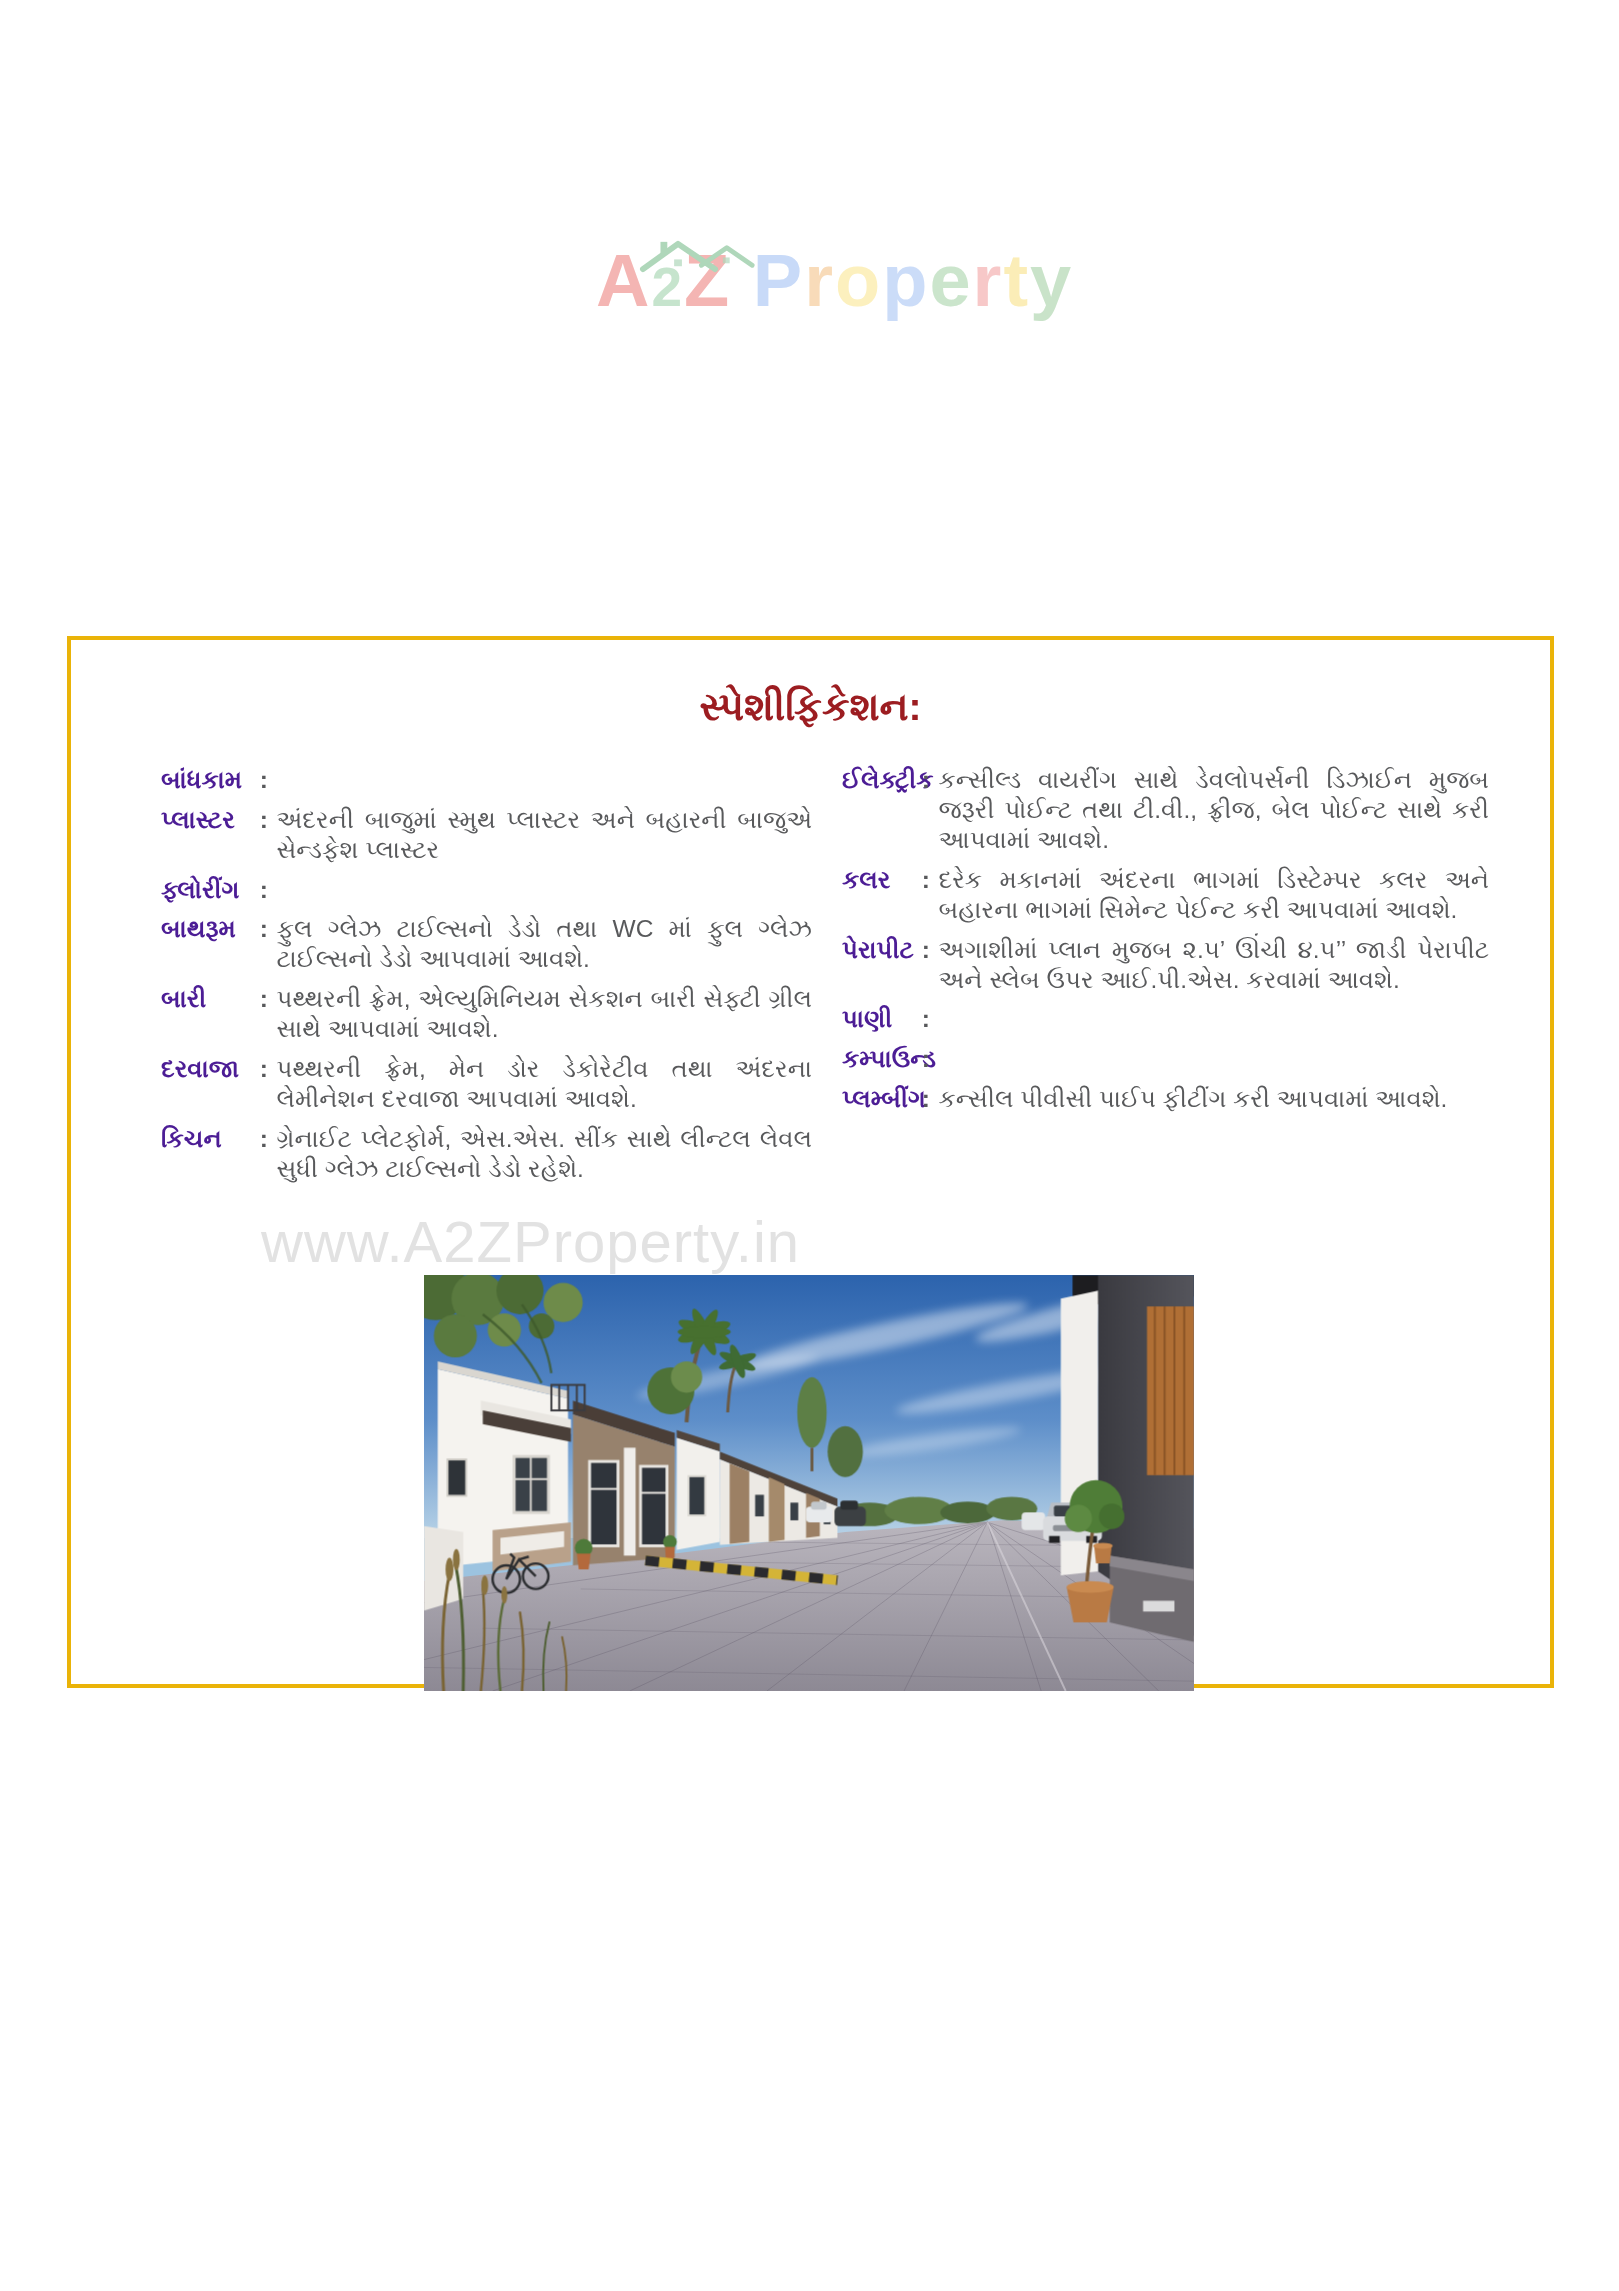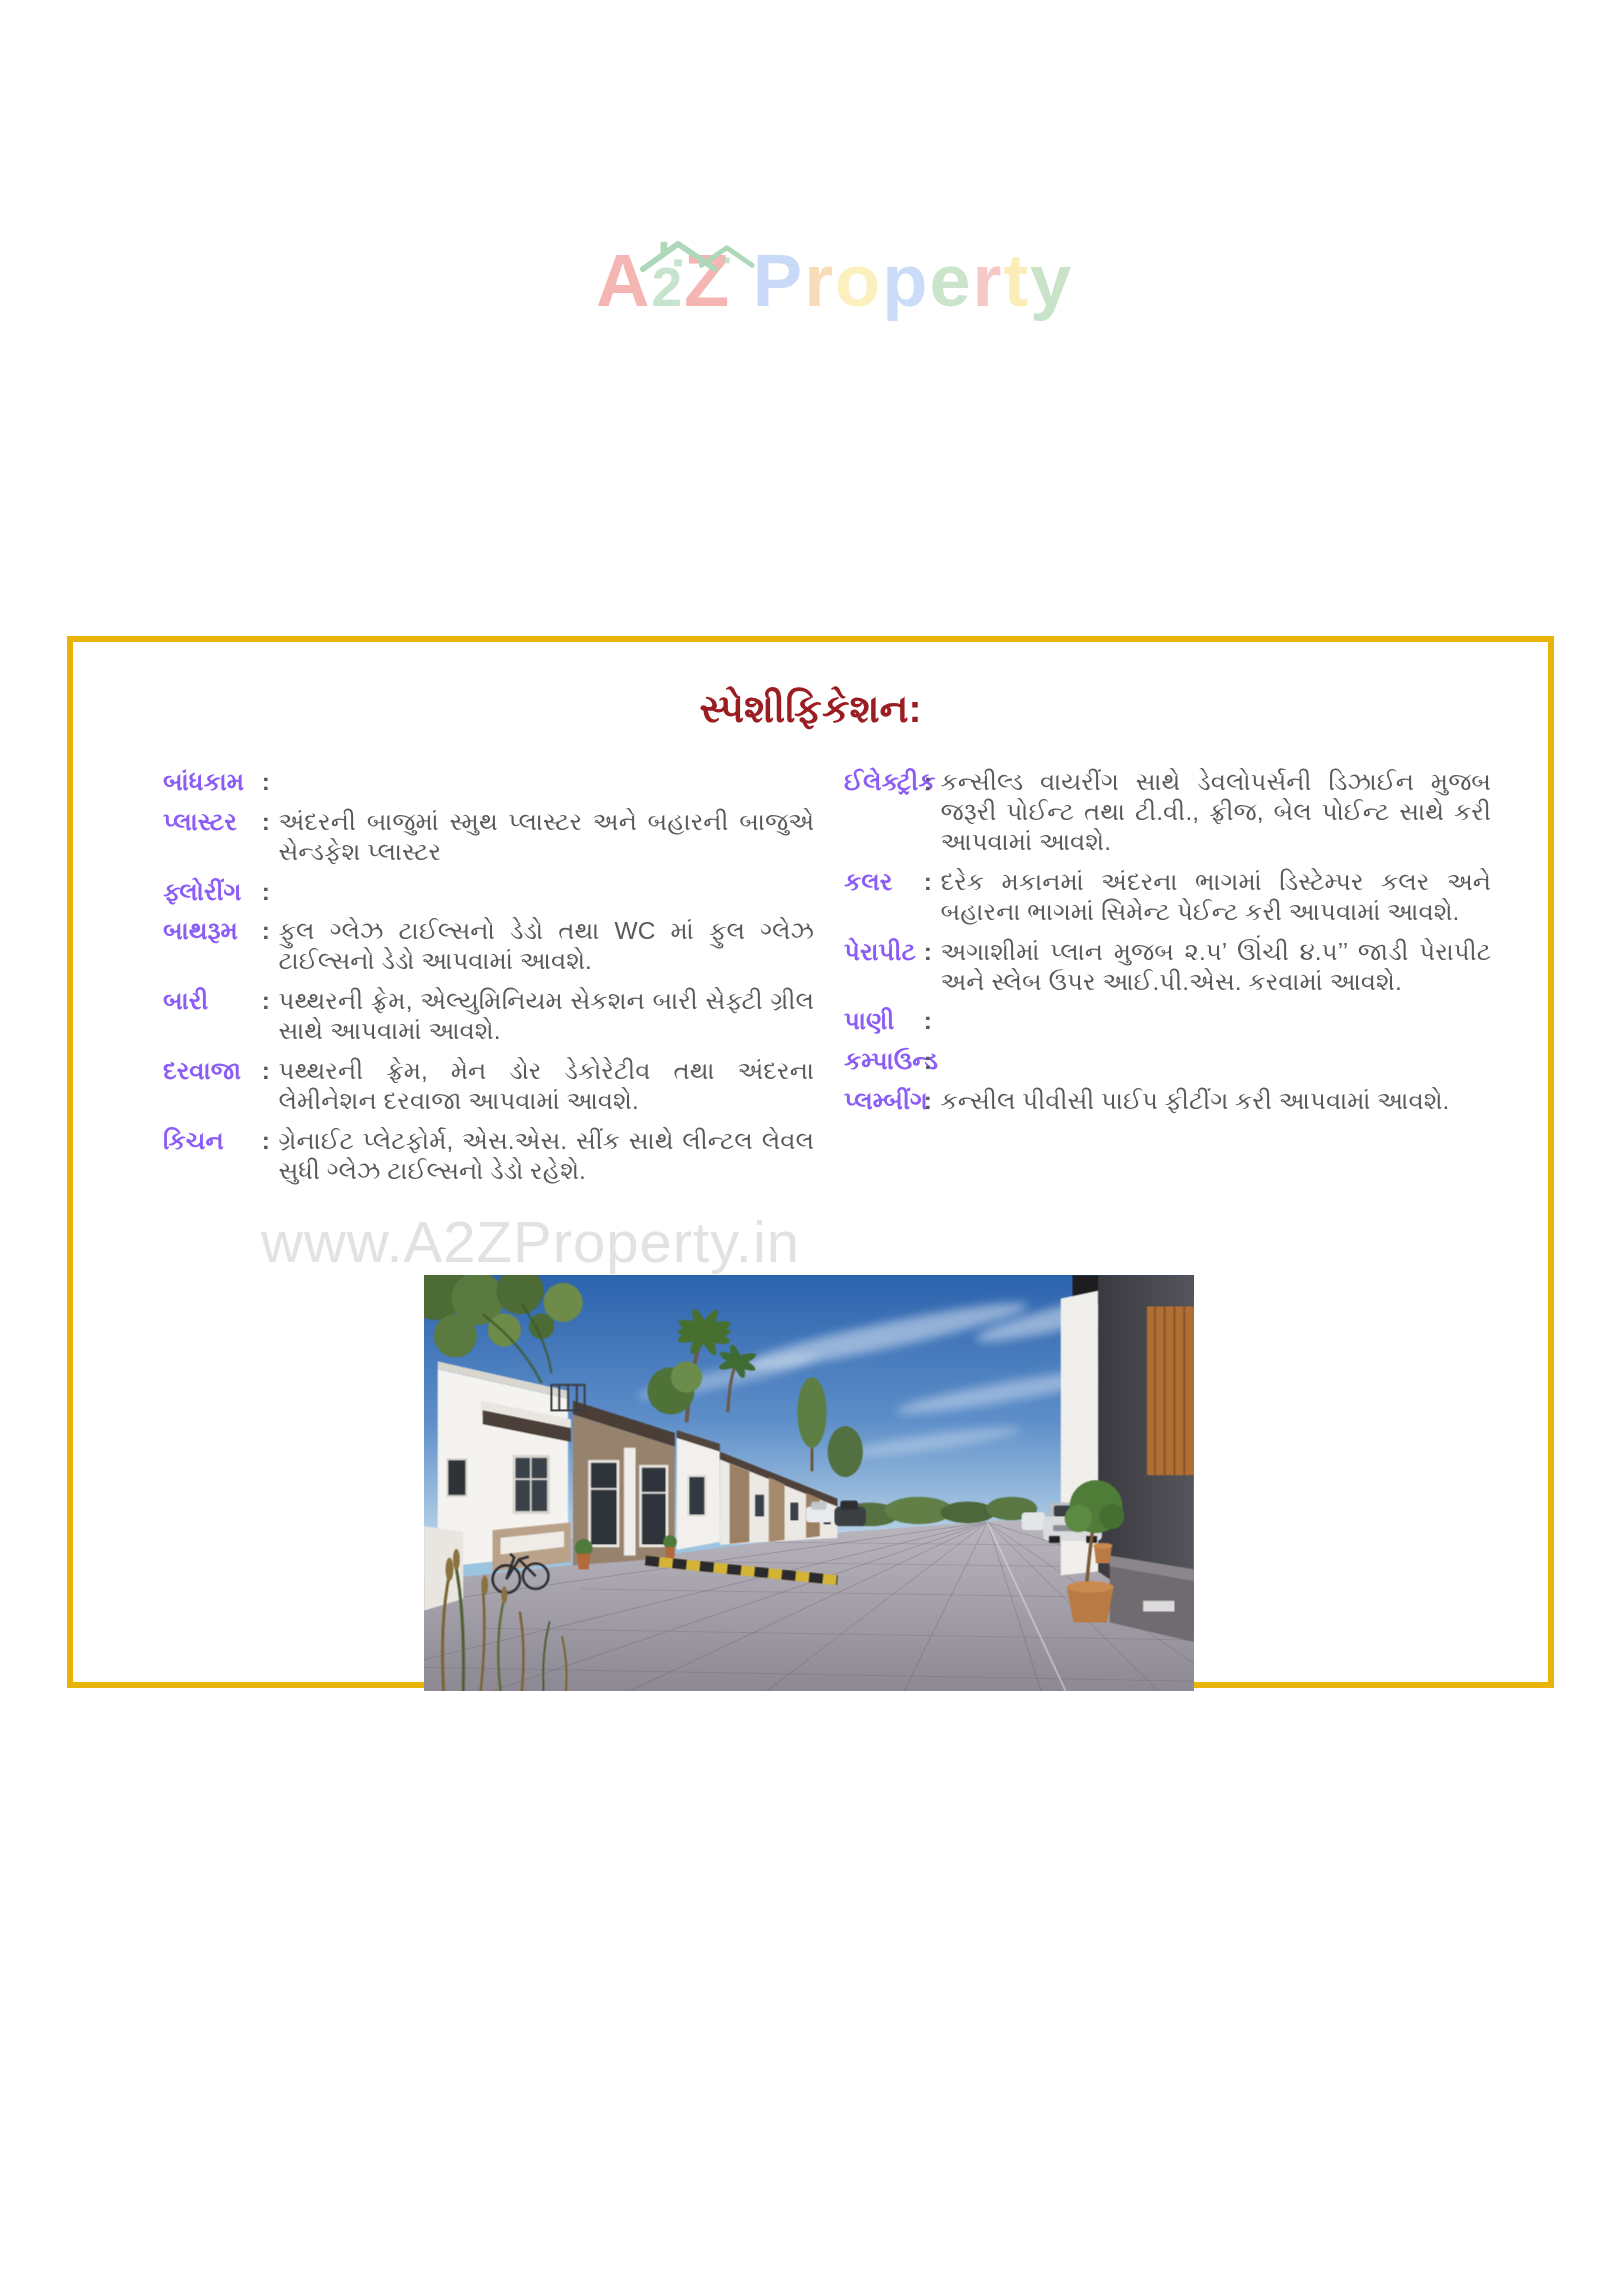--- a/index.html
+++ b/index.html
@@ -19,34 +19,34 @@
   .logo .letter { display:inline-block; }
   .logo .letter-2 { font-size:55px; }
   .logo .word-gap { margin-left:21.6px; }
   .logo-roof {
     position:absolute; left:41px; top:2px; width:123px; height:39px;
   }
 
   
   .spec-box {
     position:absolute; left:67px; top:620px; width:1487px; height:1052px;
-    border:6px solid #eab308; background:#ffffff;
+    border:4px solid #eab308; background:#ffffff;
   }
   .spec-title {
     position:absolute; top:45px; left:0; width:100%;
     text-align:center; font-size:39px; font-weight:bold; color:#9C1D21;
   }
   .spec-col { position:absolute; top:125px; }
   .spec-col.left  { left:90px;  width:651px; }
   .spec-col.right { left:771px; width:647px; }
   .spec-row {
     display:flex; align-items:flex-start;
     font-size:24.5px; line-height:30px; color:#58595B; margin-bottom:9.8px;
   }
-  .spec-row .lbl { flex:none; color:#8b5cf6; font-weight:bold; }
+  .spec-row .lbl { flex:none; color:#4c1d95; font-weight:bold; }
   .spec-col.left  .lbl { width:90px; }
   .spec-col.right .lbl { width:71px; }
   .spec-row .sep { flex:none; width:25.5px; text-align:center; color:#58595B; font-weight:bold; }
   .spec-row .txt { flex:1; text-align:justify; }
 
   
   .watermark {
     position:absolute; left:261px; top:1192px;
     font-size:58px; font-weight:400; letter-spacing:1px; color:#E2E2E2;
     white-space:nowrap;

